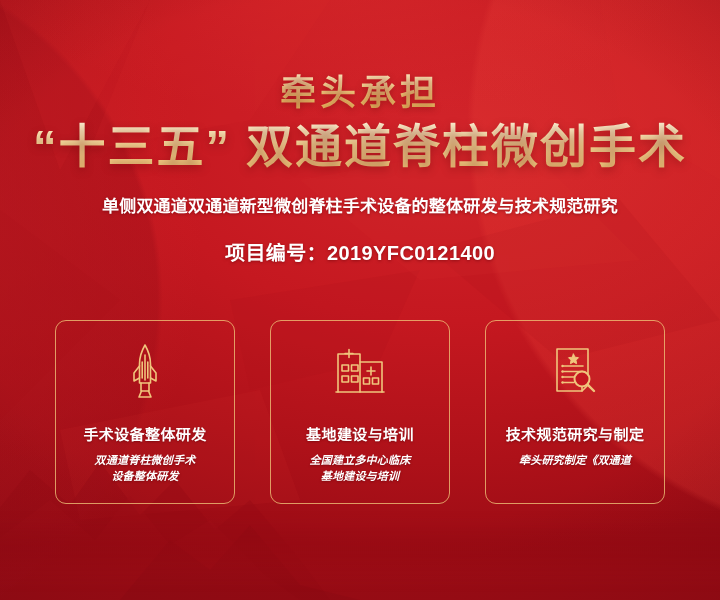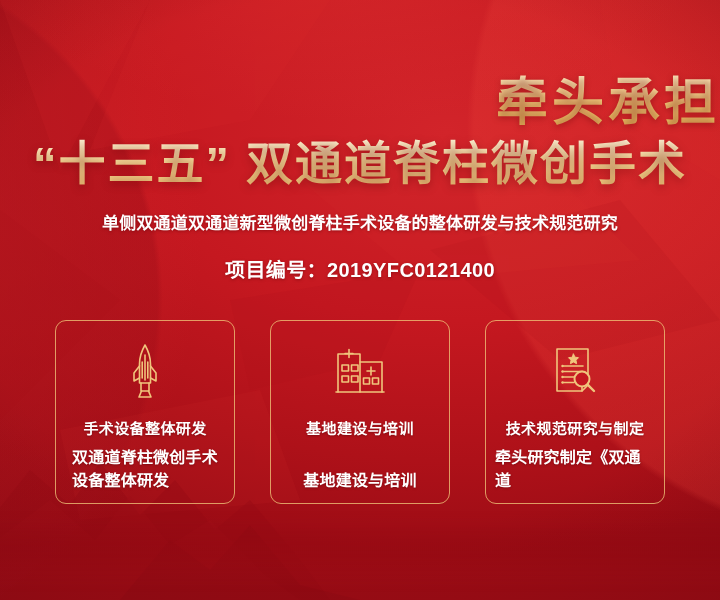--- a/index.html
+++ b/index.html
@@ -64,31 +64,30 @@
 
   
   .header {
     position: absolute;
     top: 0; left: 0; right: 0;
     text-align: center;
     padding-top: 74px;
   }
 
   .eyebrow {
-    font-size: 52px;
+    font-size: 36px;
     font-weight: bold;
     letter-spacing: 4px;
     line-height: 1.08;
     color: #f6cf86;
     background: linear-gradient(180deg, #ffe9bd 0%, #f4c876 52%, #e6b457 100%);
     -webkit-background-clip: text;
     background-clip: text;
     -webkit-text-fill-color: transparent;
     text-shadow: 0 2px 6px rgba(90,0,6,0.35);
-    text-align: right;
   }
 
   .title {
     margin-top: 8px;
     font-size: 47px;
     font-weight: bold;
     letter-spacing: 2px;
     line-height: 1.1;
     white-space: nowrap;
     color: #f8dca4;
@@ -144,37 +143,39 @@
   .card-icon {
     width: 52px;
     height: 56px;
     display: flex;
     align-items: center;
     justify-content: center;
   }
   .card-icon svg { display: block; }
 
   .card-title {
-    margin-top: 18px;
+    margin-top: 24px;
     font-size: 15px;
     font-weight: bold;
     color: #ffffff;
     letter-spacing: .4px;
     text-shadow: 0 1px 2px rgba(92,3,9,0.55);
   }
 
   .card-desc {
     margin-top: 9px;
-    font-size: 16px;
+    font-size: 11px;
     font-weight: bold;
     line-height: 1.42;
     color: #ffffff;
+    text-align: center;
     letter-spacing: .2px;
     max-width: 160px;
     text-shadow: 0 1px 2px rgba(92,3,9,0.5);
+    font-style: italic;
   }
 </style>
 </head>
 <body>
 
 <div id="poster">
 
   <div class="bg-layer bg-sheen-left"></div>
   <div class="bg-layer bg-curve"></div>
   <div class="bg-layer bg-curve2"></div>
@@ -252,21 +253,21 @@
           <rect x="7" y="17" width="6.5" height="6"></rect>
           <rect x="16.5" y="17" width="6.5" height="6"></rect>
           <rect x="7" y="28" width="6.5" height="6"></rect>
           <rect x="16.5" y="28" width="6.5" height="6"></rect>
           <rect x="28.5" y="30" width="6" height="6"></rect>
           <rect x="37.5" y="30" width="6" height="6"></rect>
         </svg>
       </div>
       <div class="card-title">基地建设与培训</div>
       <div class="card-desc">
-        <br>
+        <span>全国建立多中心临床</span><br>
         <span>基地建设与培训</span>
       </div>
     </div>
 
     <div class="card">
       <div class="card-icon">
         <svg width="46" height="50" viewBox="0 0 46 50" fill="none" stroke="#f0c57c" stroke-width="1.6" stroke-linejoin="round" stroke-linecap="round">
           <path d="M5 3 L36 3 L36 39 L30 45 L5 45 Z"></path>
           <path d="M36 39 L30 39 L30 45"></path>
           <path d="M21.5 8 L23 11.2 L26.5 11.7 L24 14.2 L24.6 17.7 L21.5 16 L18.4 17.7 L19 14.2 L16.5 11.7 L20 11.2 Z" fill="#f0c57c" stroke-width="1"></path>

